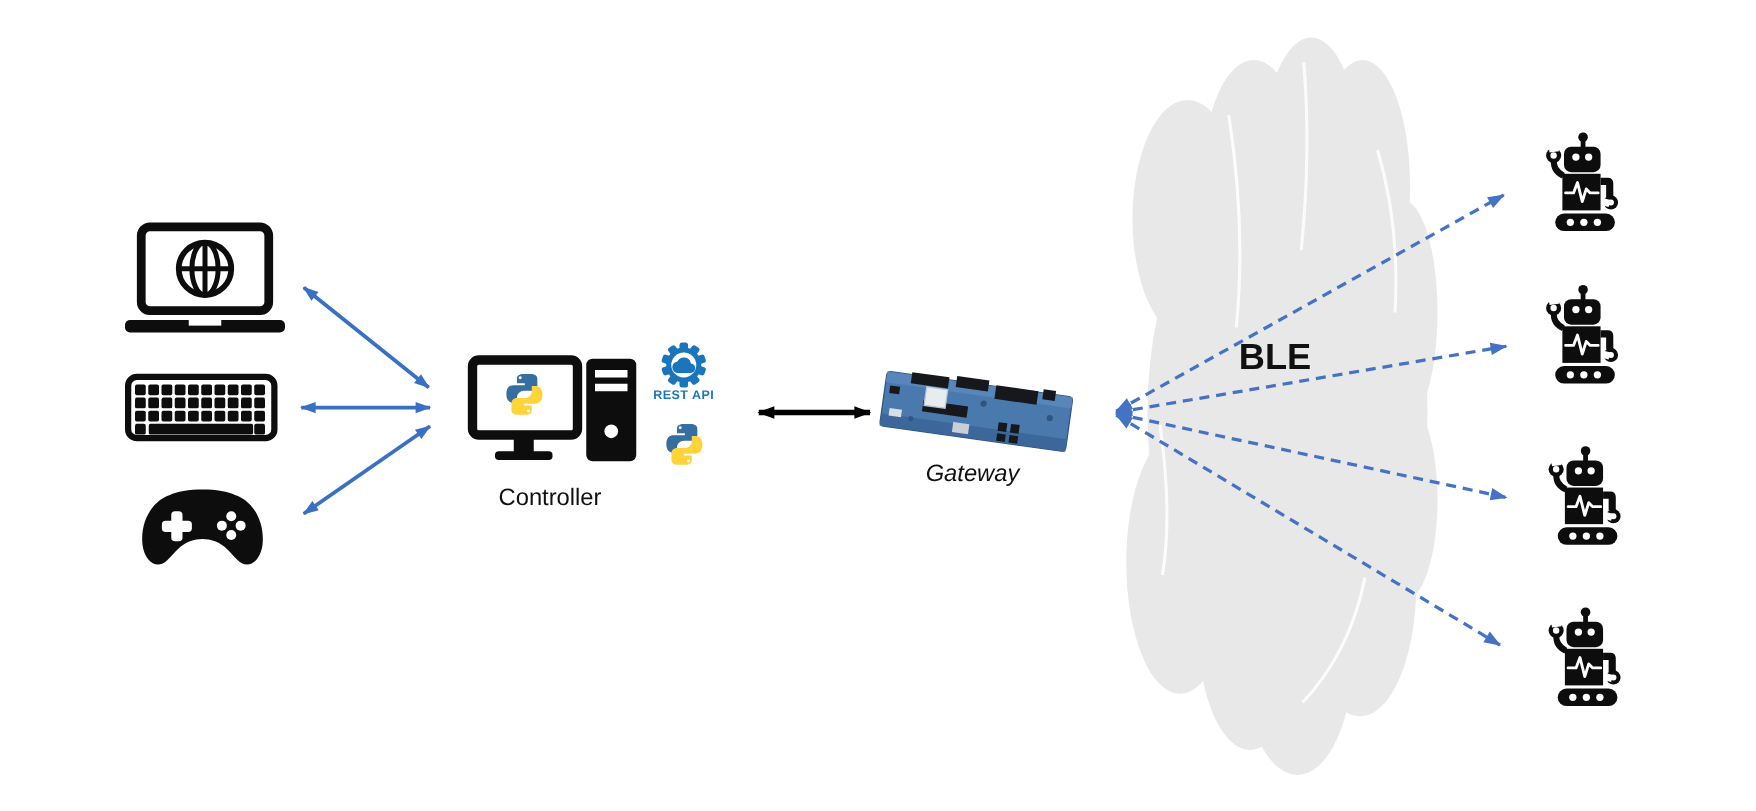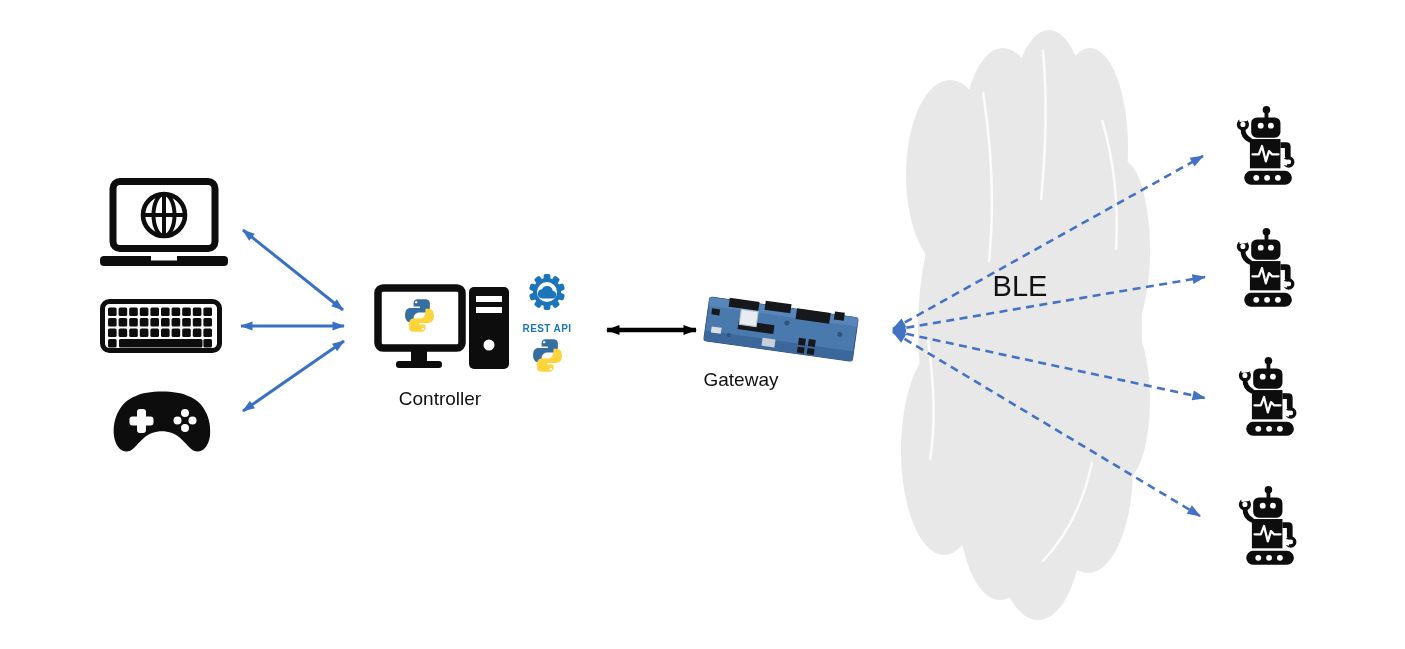--- a/index.html
+++ b/index.html
@@ -231,19 +231,19 @@
     <line x1="893" y1="332" x2="1200" y2="516" marker-start="url(#md)" marker-end="url(#md)"></line>
   </g>
 
   <use href="#robot" x="1227" y="104" width="70" height="86"></use>
   <use href="#robot" x="1227" y="226" width="70" height="86"></use>
   <use href="#robot" x="1229" y="355" width="70" height="86"></use>
   <use href="#robot" x="1229" y="484" width="70" height="86"></use>
 </svg>
 
 <div class="lbl lbl-node" style="left:385px;top:388px;width:110px;">Controller</div>
-<div class="lbl lbl-restapi" style="left:517px;top:323px;width:60px;">REST API</div>
-<div class="lbl lbl-node" style="left:691px;top:369px;width:100px;">Gateway</div>
-<div class="lbl lbl-ble" style="left:940px;top:268px;width:160px;">
+<div class="lbl lbl-restapi" style="left:517px;top:311px;width:60px;">REST API</div>
+<div class="lbl lbl-node" style="left:728px;top:369px;width:100px;font-style:italic;">Gateway</div>
+<div class="lbl lbl-ble" style="left:940px;top:268px;width:160px;font-weight:bold;">
   <div>BLE</div>
 </div>
 
 </div>
 
 </body></html>

